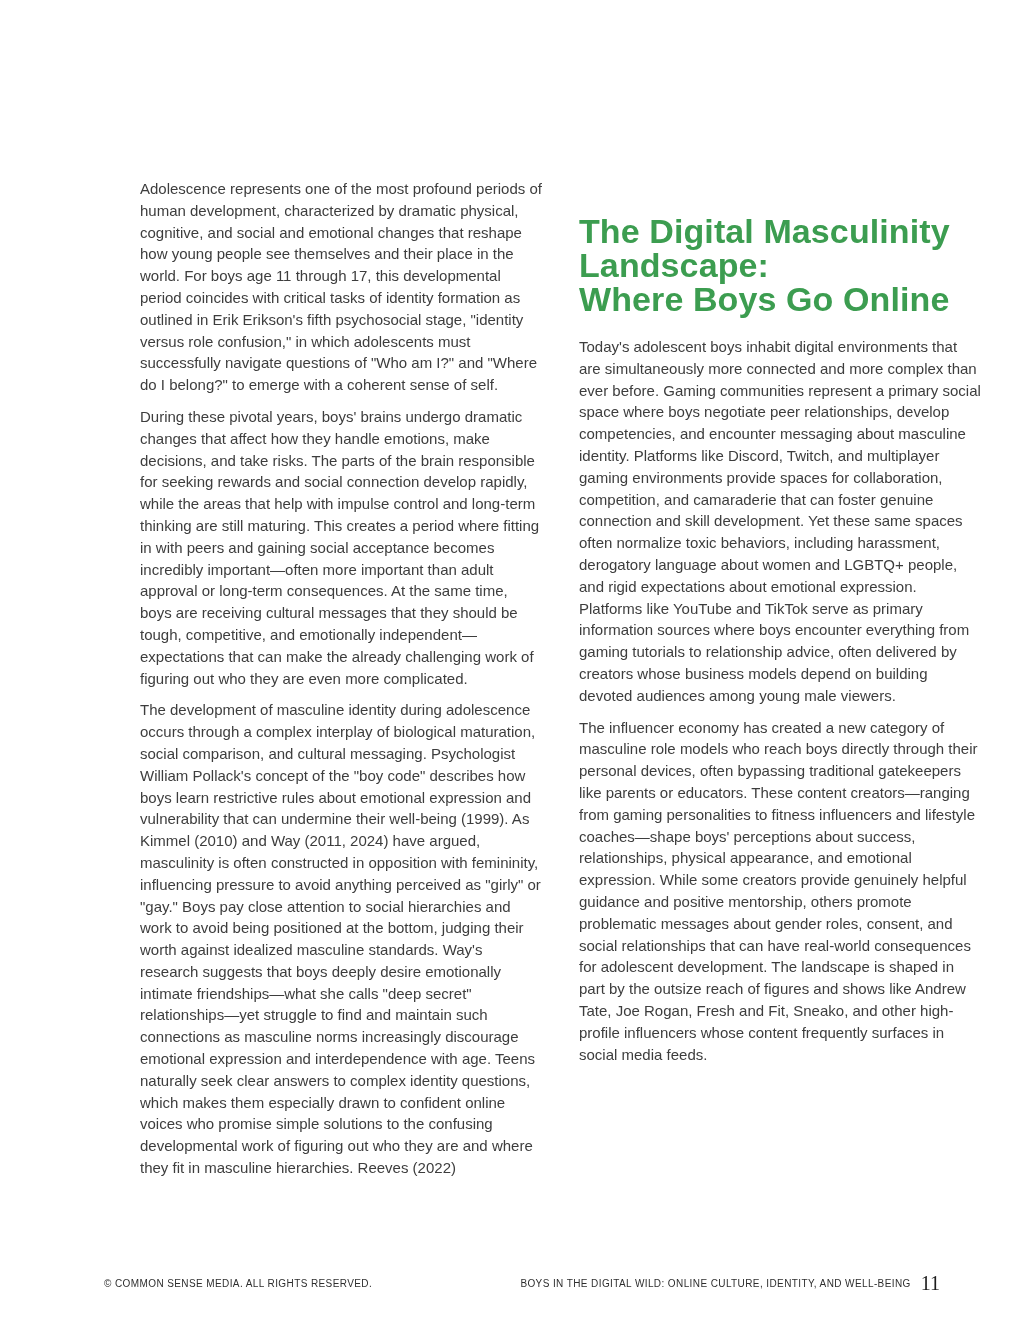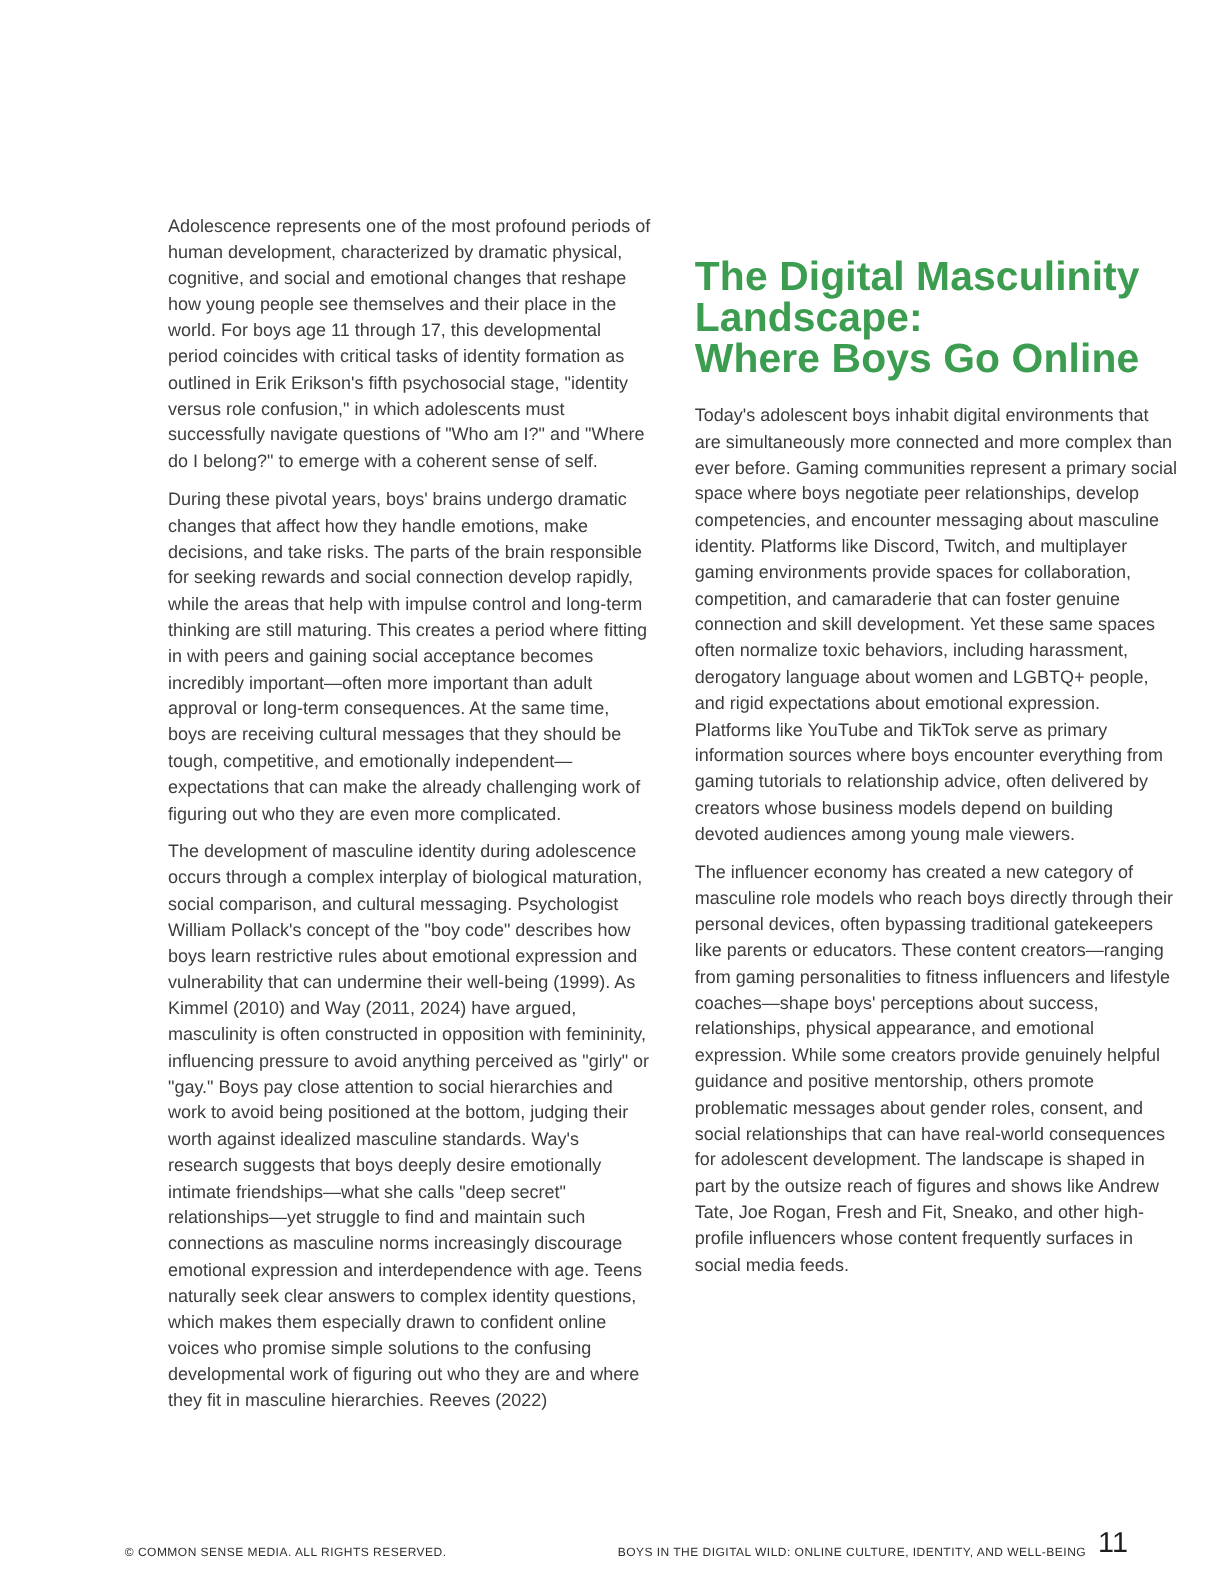--- a/index.html
+++ b/index.html
@@ -56,24 +56,24 @@
     display: flex;
     justify-content: space-between;
     align-items: baseline;
   }
   .footer-left, .footer-right-text {
     font-size: 10px;
     letter-spacing: 0.4px;
     color: #2e2e2e;
     text-transform: uppercase;
   }
-  .footer-right { display: flex; align-items: flex-end; }
+  .footer-right { display: flex; align-items: center; }
   .page-number {
-    font-family: Liberation Sans, sans-serif;
-    font-size: 24px;
+    font-family: Liberation Serif, serif;
+    font-size: 20px;
     color: #1c1c1c;
     margin-left: 10px;
   }
 </style>
 </head>
 <body>
 
 <div class="page">
 
 

